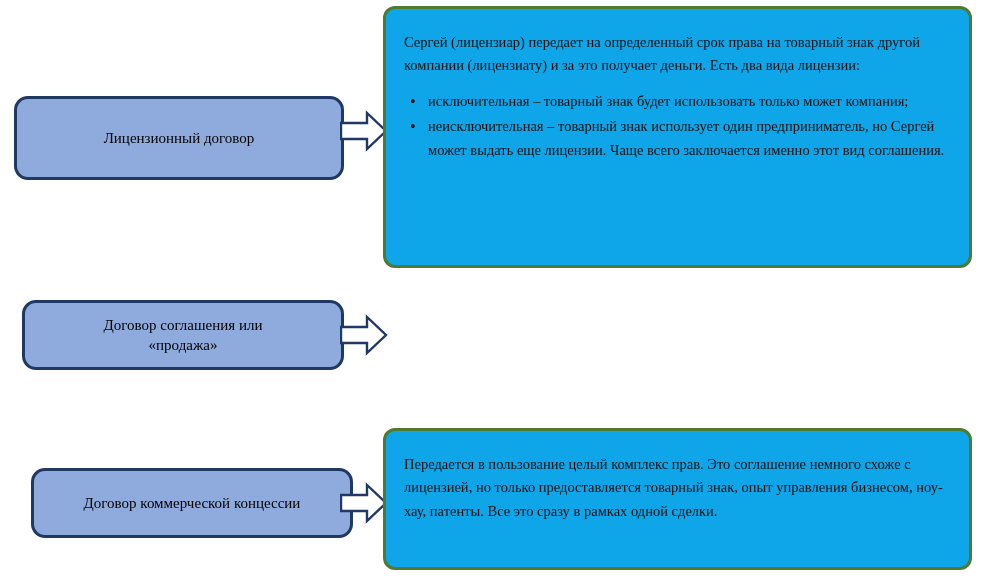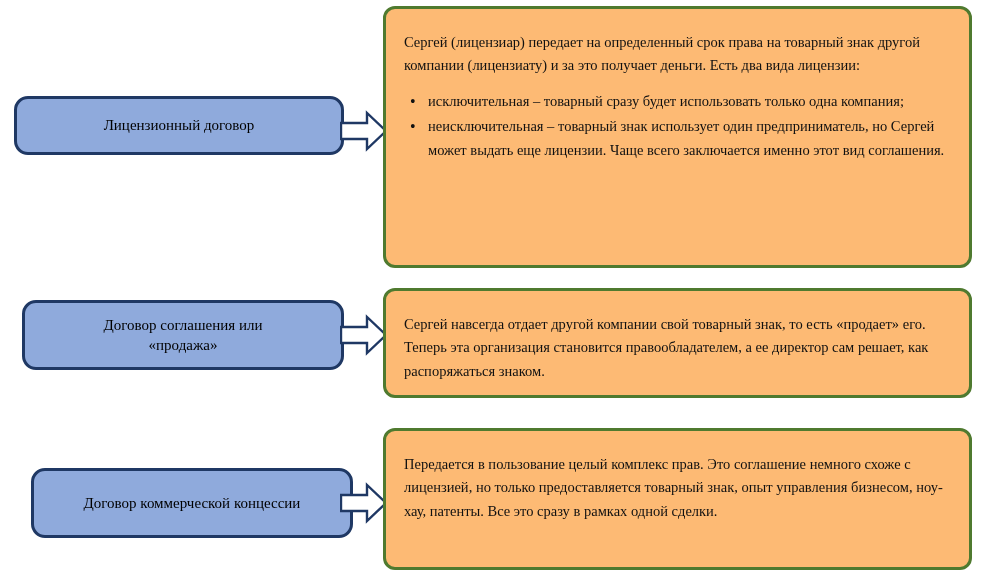--- a/index.html
+++ b/index.html
@@ -38,29 +38,29 @@
     padding: 4px 14px;
     font-size: 15px;
     line-height: 1.35;
     color: #000000;
   }
   .blue-box .blue-label {
     display: block;
     white-space: pre-line;
   }
 
-  .blue-1 { left: 14px;  top: 96px;  width: 330px; height: 59px; }
+  .blue-1 { left: 14px;  top: 96px;  width: 330px; height: 84px; }
   .blue-2 { left: 22px;  top: 300px; width: 322px; height: 70px; }
   .blue-3 { left: 22px;  top: 468px; width: 322px; height: 70px; margin-left: 9px; }
 
   
   .green-box {
     position: absolute;
     box-sizing: border-box;
-    background: #fdba74;
+    background: #0ea5e9;
     border: 3px solid #4F7A2F;
     border-radius: 12px;
     padding: 22px 18px 18px 18px;
     font-size: 14.5px;
     line-height: 1.62;
     color: #111111;
   }
   .green-1 { left: 383px; top: 6px;   width: 589px; height: 262px; }
   .green-2 { left: 383px; top: 288px; width: 589px; height: 110px; }
   .green-3 { left: 383px; top: 428px; width: 589px; height: 142px; }
@@ -107,39 +107,36 @@
 
   <div class="arrow arrow-1">
     <svg viewBox="0 0 48 42" xmlns="http://www.w3.org/2000/svg">
       <polygon points="1,13 27,13 27,3 46,21 27,39 27,29 1,29" fill="#FFFFFF" stroke="#1F3864" stroke-width="2.4" stroke-linejoin="miter"></polygon>
     </svg>
   </div>
 
   <div class="green-box green-1">
     <p class="green-para">Сергей (лицензиар) передает на определенный срок права на товарный знак другой компании (лицензиату) и за это получает деньги. Есть два вида лицензии:</p>
     <ul class="green-list">
-      <li>исключительная – товарный сразу будет использовать только одна компания;</li>
+      <li>исключительная – товарный знак будет использовать только может компания;</li>
       <li>неисключительная – товарный знак использует один предприниматель, но Сергей может выдать еще лицензии. Чаще всего заключается именно этот вид соглашения.</li>
     </ul>
   </div>
 
   <div class="blue-box blue-2">
     <span class="blue-label">Договор соглашения или
 «продажа»</span>
   </div>
 
   <div class="arrow arrow-2">
     <svg viewBox="0 0 48 42" xmlns="http://www.w3.org/2000/svg">
       <polygon points="1,13 27,13 27,3 46,21 27,39 27,29 1,29" fill="#FFFFFF" stroke="#1F3864" stroke-width="2.4" stroke-linejoin="miter"></polygon>
     </svg>
   </div>
 
-  <div class="green-box green-2">
-    <p class="green-para">Сергей навсегда отдает другой компании свой товарный знак, то есть «продает» его. Теперь эта организация становится правообладателем, а ее директор сам решает, как распоряжаться знаком.</p>
-  </div>
 
   <div class="blue-box blue-3">
     <span class="blue-label">Договор коммерческой концессии</span>
   </div>
 
   <div class="arrow arrow-3">
     <svg viewBox="0 0 48 42" xmlns="http://www.w3.org/2000/svg">
       <polygon points="1,13 27,13 27,3 46,21 27,39 27,29 1,29" fill="#FFFFFF" stroke="#1F3864" stroke-width="2.4" stroke-linejoin="miter"></polygon>
     </svg>
   </div>

